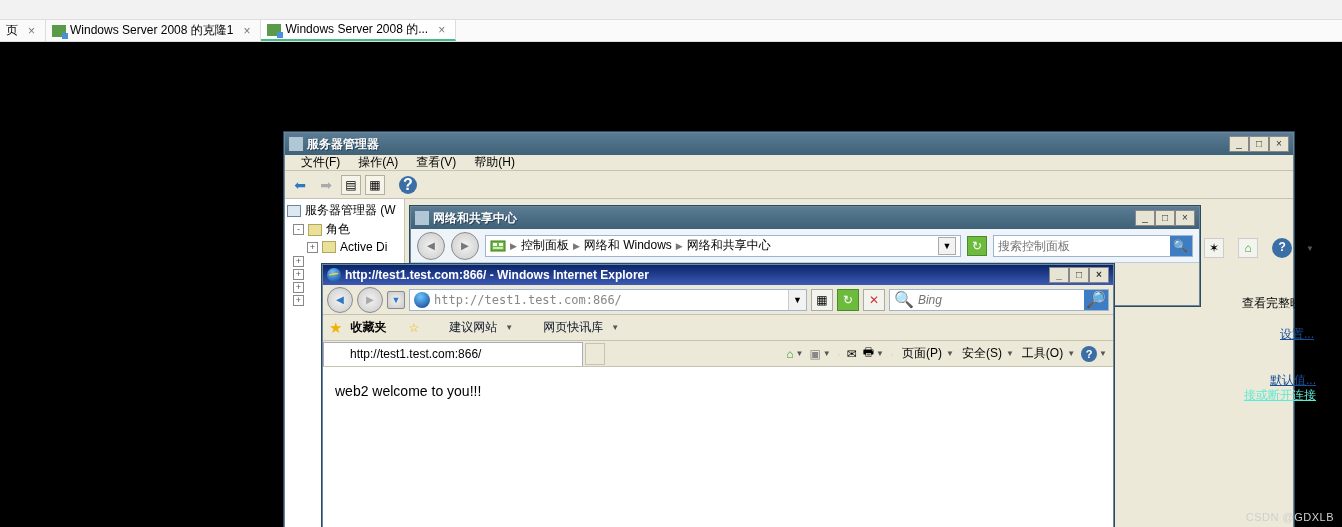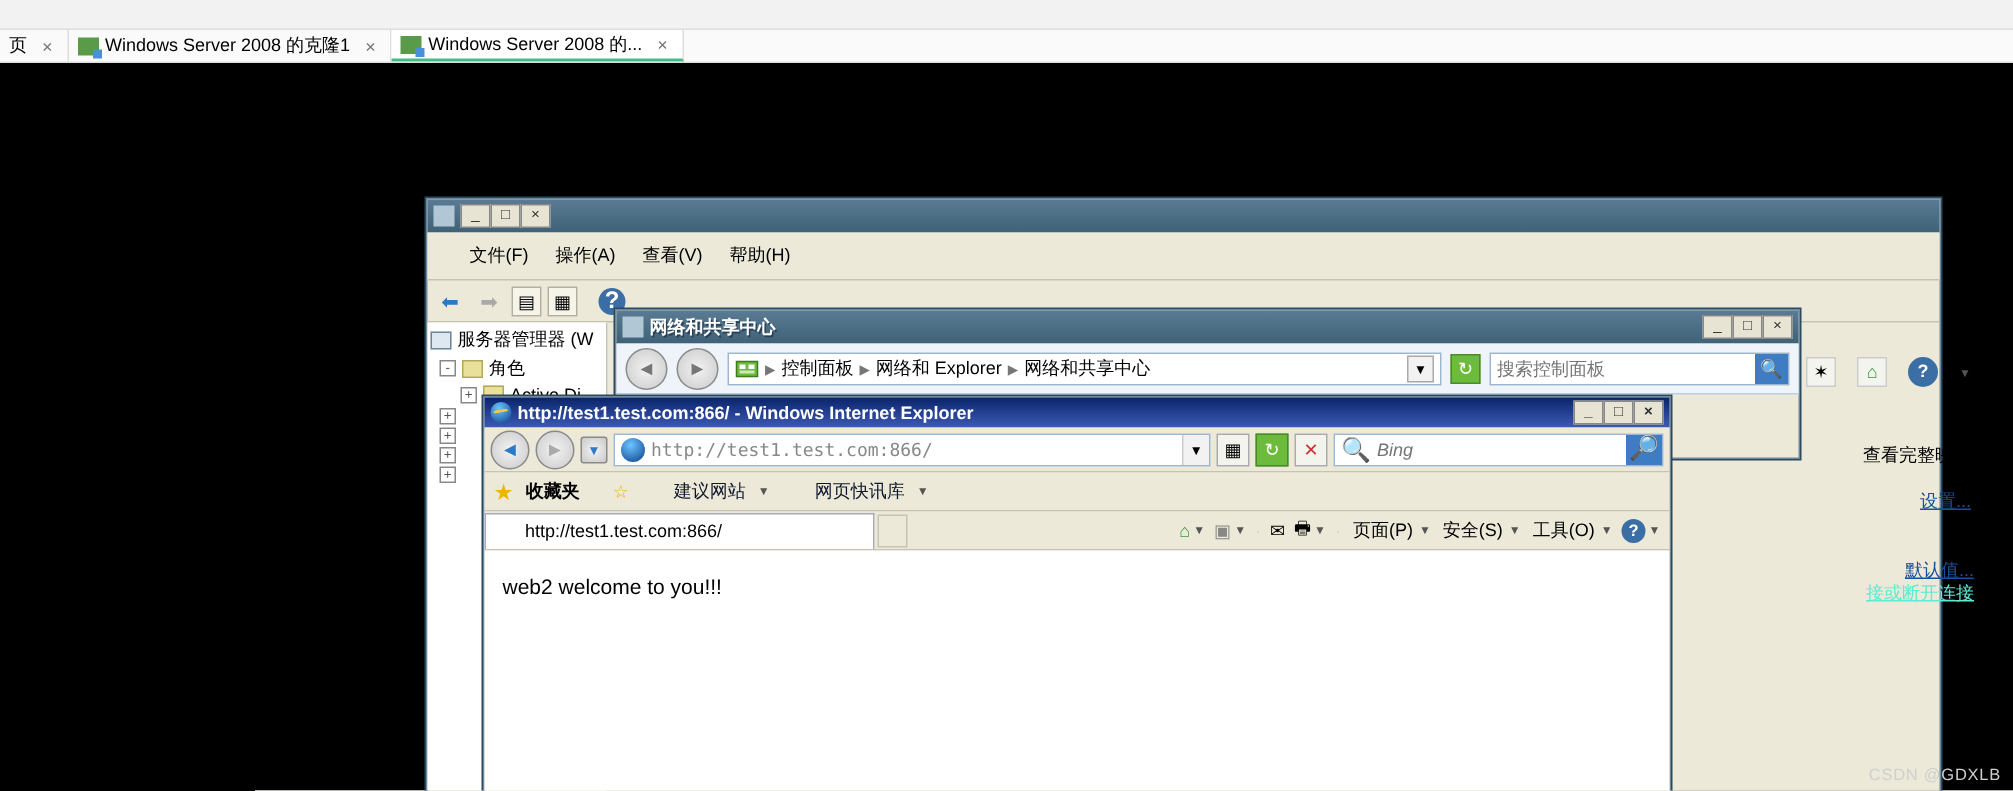--- a/index.html
+++ b/index.html
@@ -18,21 +18,21 @@
   .guest-desktop { position: absolute; top: 42px; left: 0; right: 0; bottom: 0; background: #000; }
 
   
   .win { position: absolute; border: 1px solid #6e8699; background: #ece9d8; box-shadow: 0 0 0 1px #2a4a60; }
   .win-sm { left: 284px; top: 90px; width: 1010px; height: 430px; }
   .titlebar { height: 22px; background: linear-gradient(#5a7b93,#3f6278); color: #fff; font-size: 12px; display:flex; align-items:center; padding:0 4px; }
   .titlebar .ticon { width:14px; height:14px; background:#b1c7d6; margin-right:4px; display:inline-block; }
   .titlebar .title { flex:1; font-weight:bold; text-shadow:1px 1px #2a4055; }
   .winbtns { display:flex; gap:0; }
   .winbtn { width:20px; height:16px; background:#e8e4d4; border:1px solid #888; font-size:10px; line-height:14px; text-align:center; color:#333; cursor:pointer; }
-  .menubar { height:32px; background:#ece9d8; border-bottom:1px solid #c6c3b3; display:flex; align-items:center; font-size:12px; padding-left:20px; gap:2px;}
+  .menubar { height:16px; background:#ece9d8; border-bottom:1px solid #c6c3b3; display:flex; align-items:center; font-size:12px; padding-left:8px; gap:2px;}
   .menubar span { padding:2px 8px; cursor:default; }
   .toolbar-sm { height:28px; border-bottom:1px solid #c6c3b3; display:flex; align-items:center; gap:4px; padding:0 4px; }
   .arrow-nav { width:22px; height:22px; display:inline-flex; align-items:center; justify-content:center; font-size:14px; cursor:pointer; border:1px solid transparent; }
   .arrow-nav.back { color:#2e79c4; }
   .arrow-nav.fwd { color:#aaa; }
   .tb-ico { width:20px; height:20px; border:1px solid #b3b0a0; background:#f6f4e9; cursor:pointer; display:inline-flex;align-items:center;justify-content:center;font-size:12px;}
   .tb-help { color:#fff; background:#3a6ea5; border-radius:50%; width:18px; height:18px; line-height:18px; text-align:center; font-weight:bold; }
   .sm-body { display:flex; height:calc(100% - 72px); }
   .sm-tree { width:120px; background:#fff; border-right:1px solid #c6c3b3; font-size:12px; font-family:SimSun,monospace; color:#000; padding:2px 0; overflow:hidden; white-space:nowrap;}
   .tree-row { padding:1px 2px; display:flex; align-items:center; gap:4px;}
@@ -122,20 +122,21 @@
     <span>Windows Server 2008 的...</span>
     <span class="close">×</span>
   </div>
 </div>
 
 <div class="guest-desktop">
 
   <div class="win win-sm">
     <div class="titlebar">
       <span class="ticon"></span>
+      <span class="title">服务器管理器</span>
       <div class="winbtns">
         <div class="winbtn">_</div>
         <div class="winbtn">□</div>
         <div class="winbtn">×</div>
       </div>
     </div>
     <div class="menubar">
       <span>文件(F)</span>
       <span>操作(A)</span>
       <span>查看(V)</span>
@@ -210,21 +211,21 @@
             <svg width="16" height="16" viewBox="0 0 16 16">
               <rect x="1" y="3" width="14" height="10" fill="#6dbb3c" stroke="#3f7a22"></rect>
               <rect x="3" y="5" width="4" height="3" fill="#fff"></rect>
               <rect x="9" y="5" width="4" height="3" fill="#fff"></rect>
               <rect x="3" y="9" width="10" height="2" fill="#cde8bb"></rect>
             </svg>
           </span>
         <span class="sep">▶</span>
         <span>控制面板</span>
         <span class="sep">▶</span>
-        <span>网络和 Explorer</span>
+        <span>网络和 Windows</span>
         <span class="sep">▶</span>
         <span>网络和共享中心</span>
         <span style="flex:1"></span>
         <span class="cp-drop">▼</span>
       </div>
       <span class="cp-refresh">↻</span>
       <div class="cp-search">
         <input placeholder="搜索控制面板" style="">
         <span class="go">🔍</span>
       </div>

